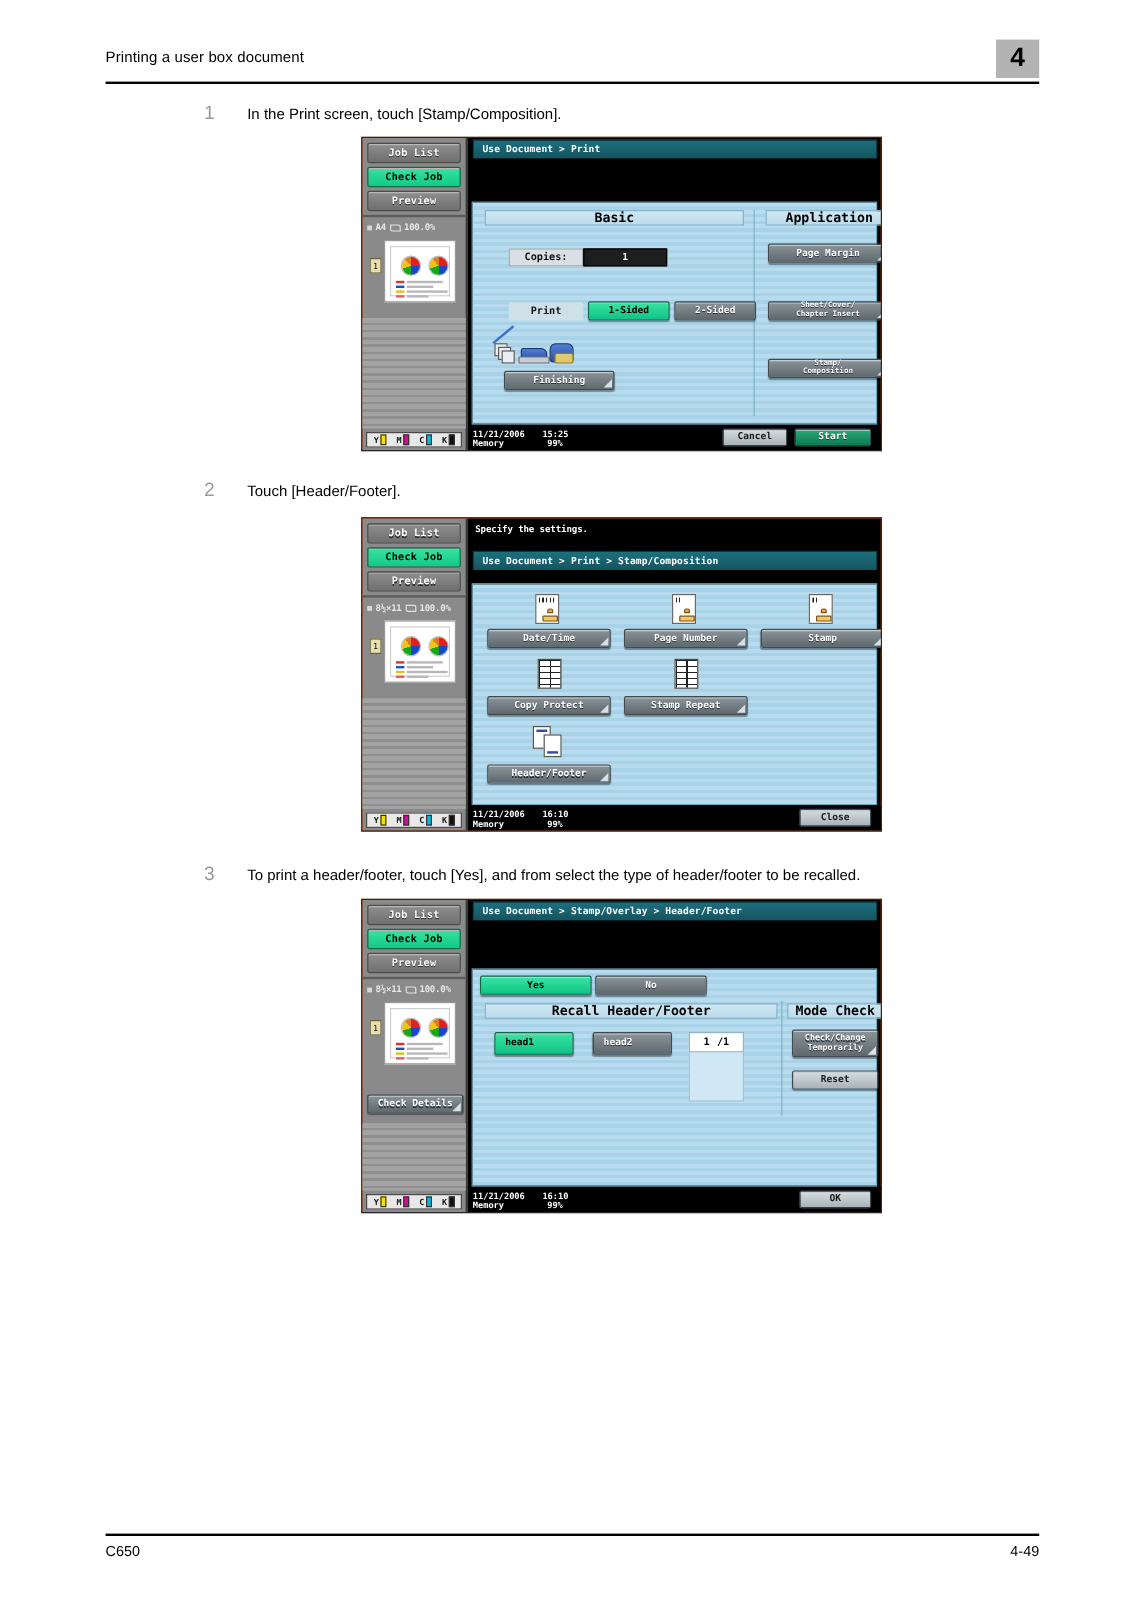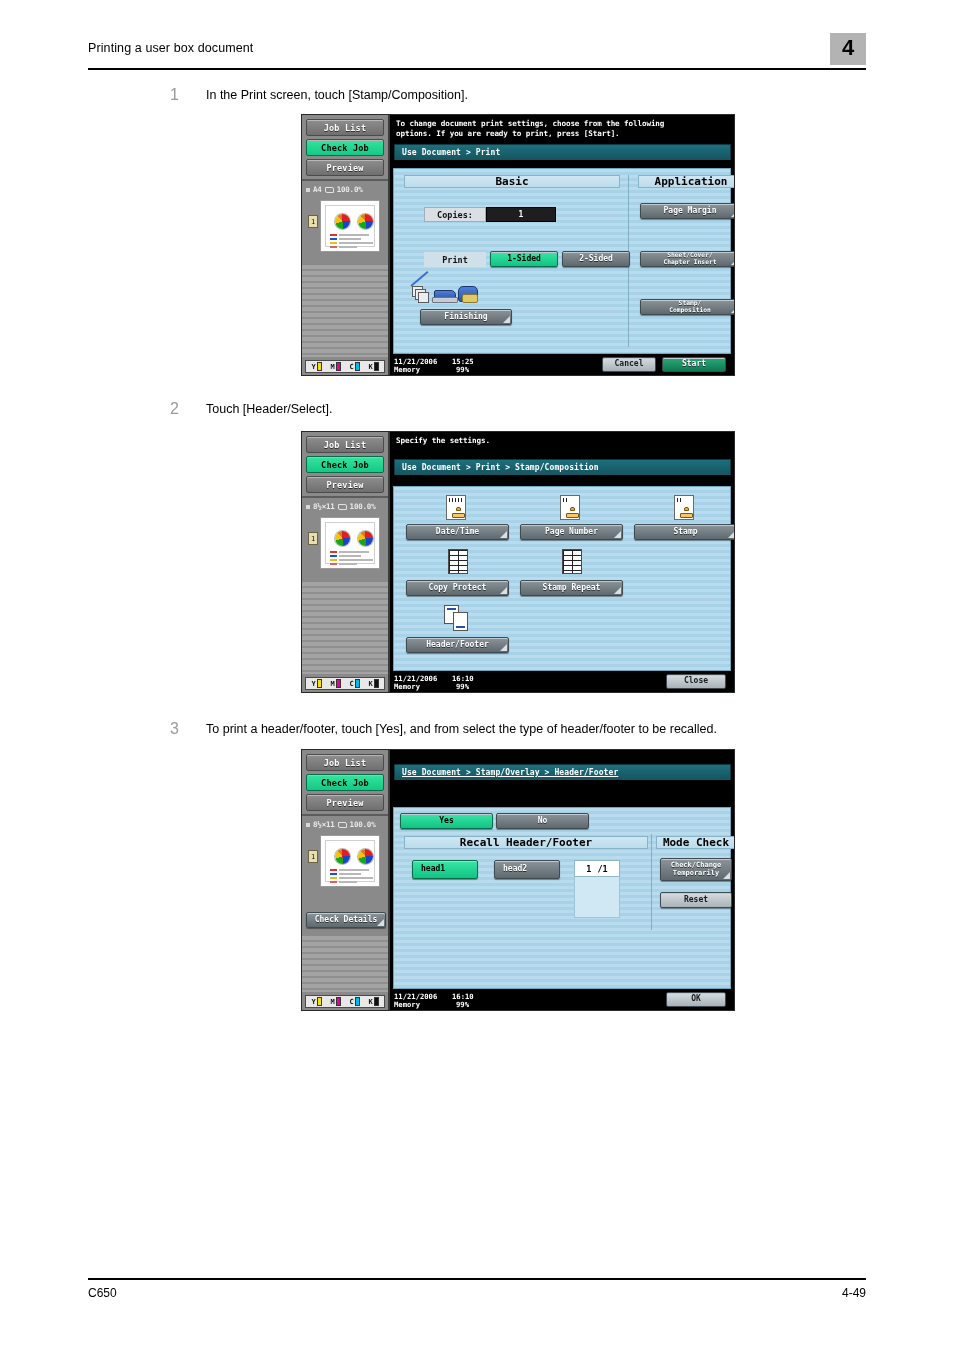--- a/index.html
+++ b/index.html
@@ -293,22 +293,20 @@
             <i class="bar" style="background:#00b9e4"></i>
           </span>
       <span class="tk">
             <span>K</span>
             <i class="bar" style="background:#101010"></i>
           </span>
     </div>
   </div>
 
   <div class="screen">
-    <div class="msg">To change document print settings, choose from the following
-options. If you are ready to print, press [Start].</div>
     <div class="breadcrumb">Use Document &gt; Print</div>
     <div class="body-area" style="top:53px;">
       <div class="vsep" style="left:234px; top:6px; bottom:6px;"></div>
       <div class="hdrband" style="position:absolute;left:10px;top:6px;width:216px;height:13px;">Basic</div>
       <div class="hdrband" style="position:absolute;left:244px;top:6px;width:106px;height:13px;">Application</div>
 
       <div class="lbl-chip" style="position:absolute;left:30px;top:38px;width:62px;height:15px;">Copies:</div>
       <div class="field" style="position:absolute;left:92px;top:38px;width:70px;height:15px;">1</div>
 
       <div class="lbl-chip" style="position:absolute;left:30px;top:83px;width:62px;height:15px;border:none;background:#cfe0e8;">Print</div>
@@ -341,21 +339,21 @@
       <span class="smemv">99%</span>
       <div class="btn3d light" style="position:absolute;right:78px;top:3px;width:54px;height:15px;">Cancel</div>
       <div class="btn3d" style="position:absolute;right:8px;top:3px;width:64px;height:15px;background:linear-gradient(#2aa877,#0e7a52);">Start</div>
     </div>
   </div>
  </div>
 </div>
 
 <div class="step" style="top:400px">
   <div class="num">2</div>
-  <div class="txt">Touch [Header/Select].</div>
+  <div class="txt">Touch [Header/Footer].</div>
 </div>
 
 <div class="lcd" style="left:301px; top:431px;">
  <div class="lcd-inner">
   <div class="rail">
     <div class="rail-top">
       <div class="rail-btn">Job List</div>
       <div class="rail-btn active">Check Job</div>
       <div class="rail-btn">Preview</div>
     </div>
@@ -512,21 +510,21 @@
             <i class="bar" style="background:#00b9e4"></i>
           </span>
       <span class="tk">
             <span>K</span>
             <i class="bar" style="background:#101010"></i>
           </span>
     </div>
   </div>
 
   <div class="screen">
-    <div class="breadcrumb" style="margin-top:14px;text-decoration:underline;">Use Document &gt; Stamp/Overlay &gt; Header/Footer</div>
+    <div class="breadcrumb" style="margin-top:1px;">Use Document &gt; Stamp/Overlay &gt; Header/Footer</div>
     <div class="body-area" style="top:57px;">
 
       <div class="btn3d green" style="position:absolute;left:6px;top:5px;width:93px;height:16px;">Yes</div>
       <div class="btn3d" style="position:absolute;left:102px;top:5px;width:93px;height:16px;">No</div>
 
       <div class="hdrband" style="position:absolute;left:10px;top:28px;width:244px;height:13px;">Recall Header/Footer</div>
       <div class="hdrband" style="position:absolute;left:262px;top:28px;width:80px;height:13px;text-align:center;">Mode Check</div>
 
       <div class="vsep" style="left:257px; top:26px; bottom:58px;"></div>
 

